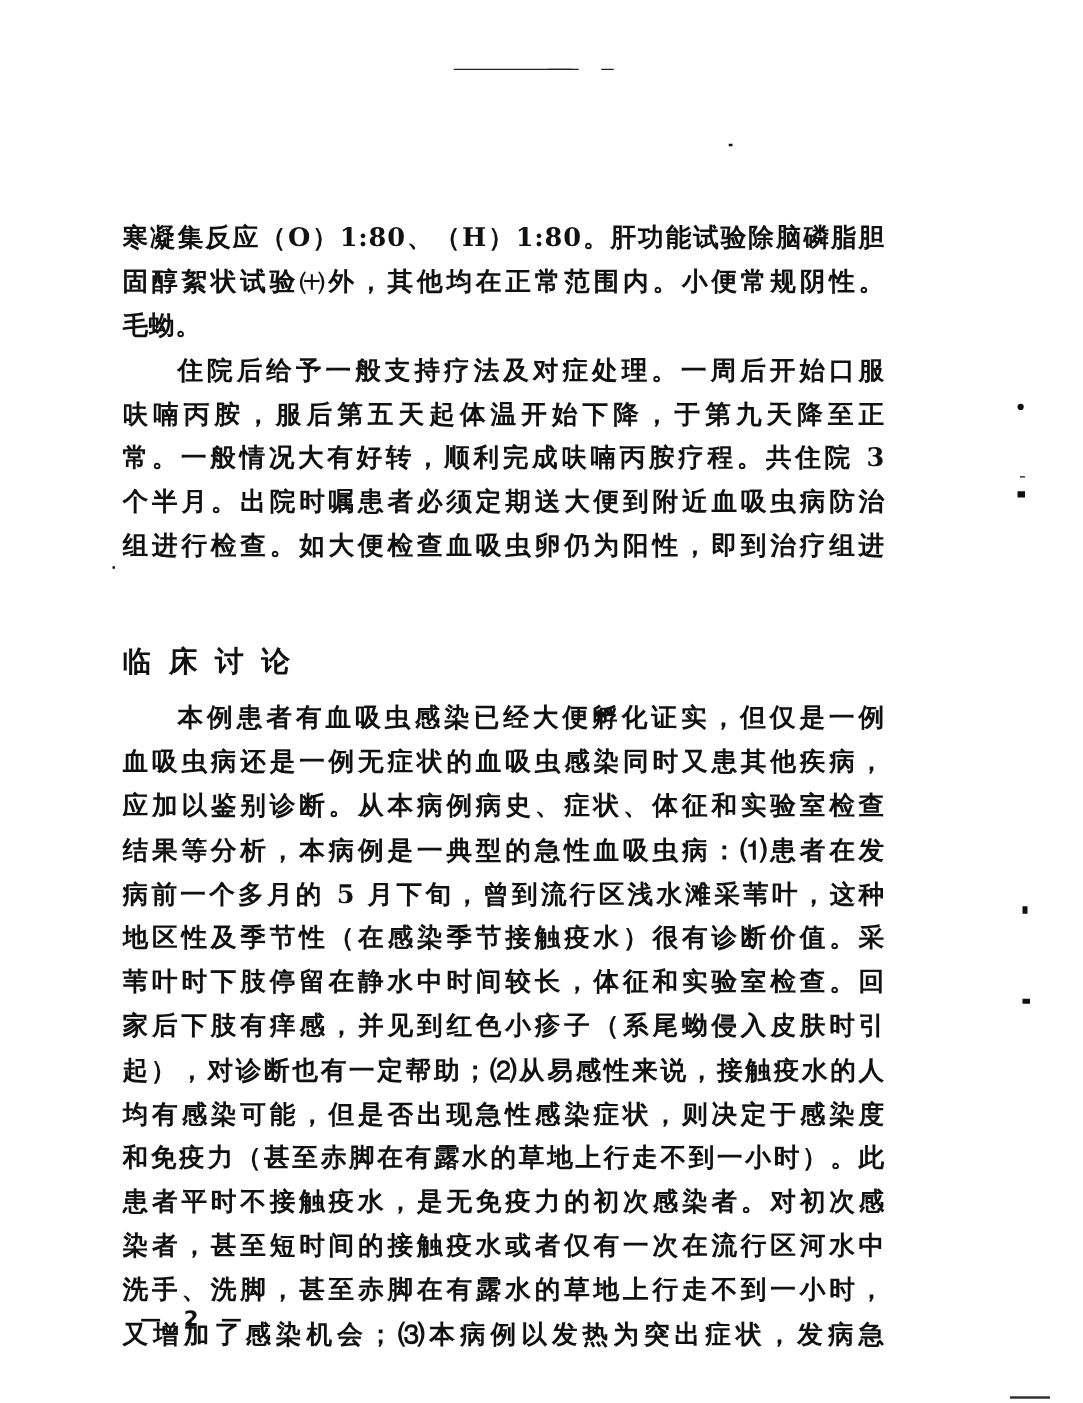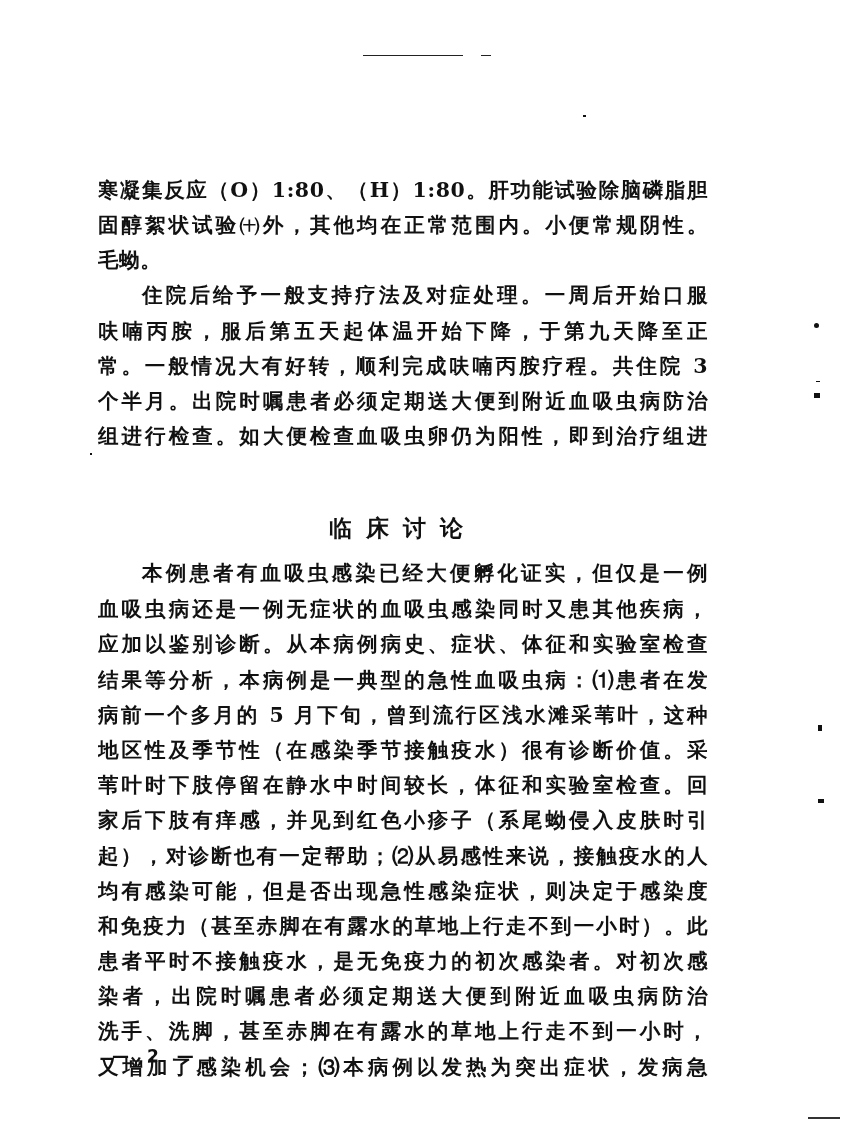--- a/index.html
+++ b/index.html
@@ -47,33 +47,31 @@
     letter-spacing: 0.6px;
     text-align: justify;
     text-align-last: justify;
     overflow: hidden;
   }
   .line.last {
     text-align-last: left;
   }
   .line.indent {
     padding-left: 44px;
-    font-family: Liberation Mono, monospace;
   }
   .heading {
     position: absolute;
     left: 98px;
     top: 481px;
     width: 610px;
-    text-align: center;
     font-size: 23px;
     font-weight: bold;
     letter-spacing: 14px;
     line-height: 36px;
-    font-family: Liberation Mono, monospace;
+    font-family: Liberation Serif, serif;
   }
   .column2 {
     position: absolute;
     left: 98px;
     top: 526px;
     width: 610px;
   }
   .page-number {
     position: absolute;
     left: 112px;
@@ -125,21 +123,21 @@
     <div class="line">应加以鉴别诊断。从本病例病史、症状、体征和实验室检查</div>
     <div class="line">结果等分析，本病例是一典型的急性血吸虫病：⑴患者在发</div>
     <div class="line">病前一个多月的 5 月下旬，曾到流行区浅水滩采苇叶，这种</div>
     <div class="line">地区性及季节性（在感染季节接触疫水）很有诊断价值。采</div>
     <div class="line">苇叶时下肢停留在静水中时间较长，体征和实验室检查。回</div>
     <div class="line">家后下肢有痒感，并见到红色小疹子（系尾蚴侵入皮肤时引</div>
     <div class="line">起），对诊断也有一定帮助；⑵从易感性来说，接触疫水的人</div>
     <div class="line">均有感染可能，但是否出现急性感染症状，则决定于感染度</div>
     <div class="line">和免疫力（甚至赤脚在有露水的草地上行走不到一小时）。此</div>
     <div class="line">患者平时不接触疫水，是无免疫力的初次感染者。对初次感</div>
-    <div class="line">染者，出院时嘱患者必须定期送大便到附近血吸虫病防治</div>
+    <div class="line">染者，甚至短时间的接触疫水或者仅有一次在流行区河水中</div>
     <div class="line">洗手、洗脚，甚至赤脚在有露水的草地上行走不到一小时，</div>
     <div class="line">又增加了感染机会；⑶本病例以发热为突出症状，发病急</div>
   </div>
 
   <div class="page-number">— 2 —</div>
 
   <div class="speck" style="left:583px;top:84px;width:3px;height:2px;"></div>
   <div class="speck" style="left:814px;top:292px;width:5px;height:5px;border-radius:50%;"></div>
   <div class="speck" style="left:816px;top:350px;width:4px;height:1px;"></div>
   <div class="speck" style="left:814px;top:362px;width:6px;height:5px;"></div>

